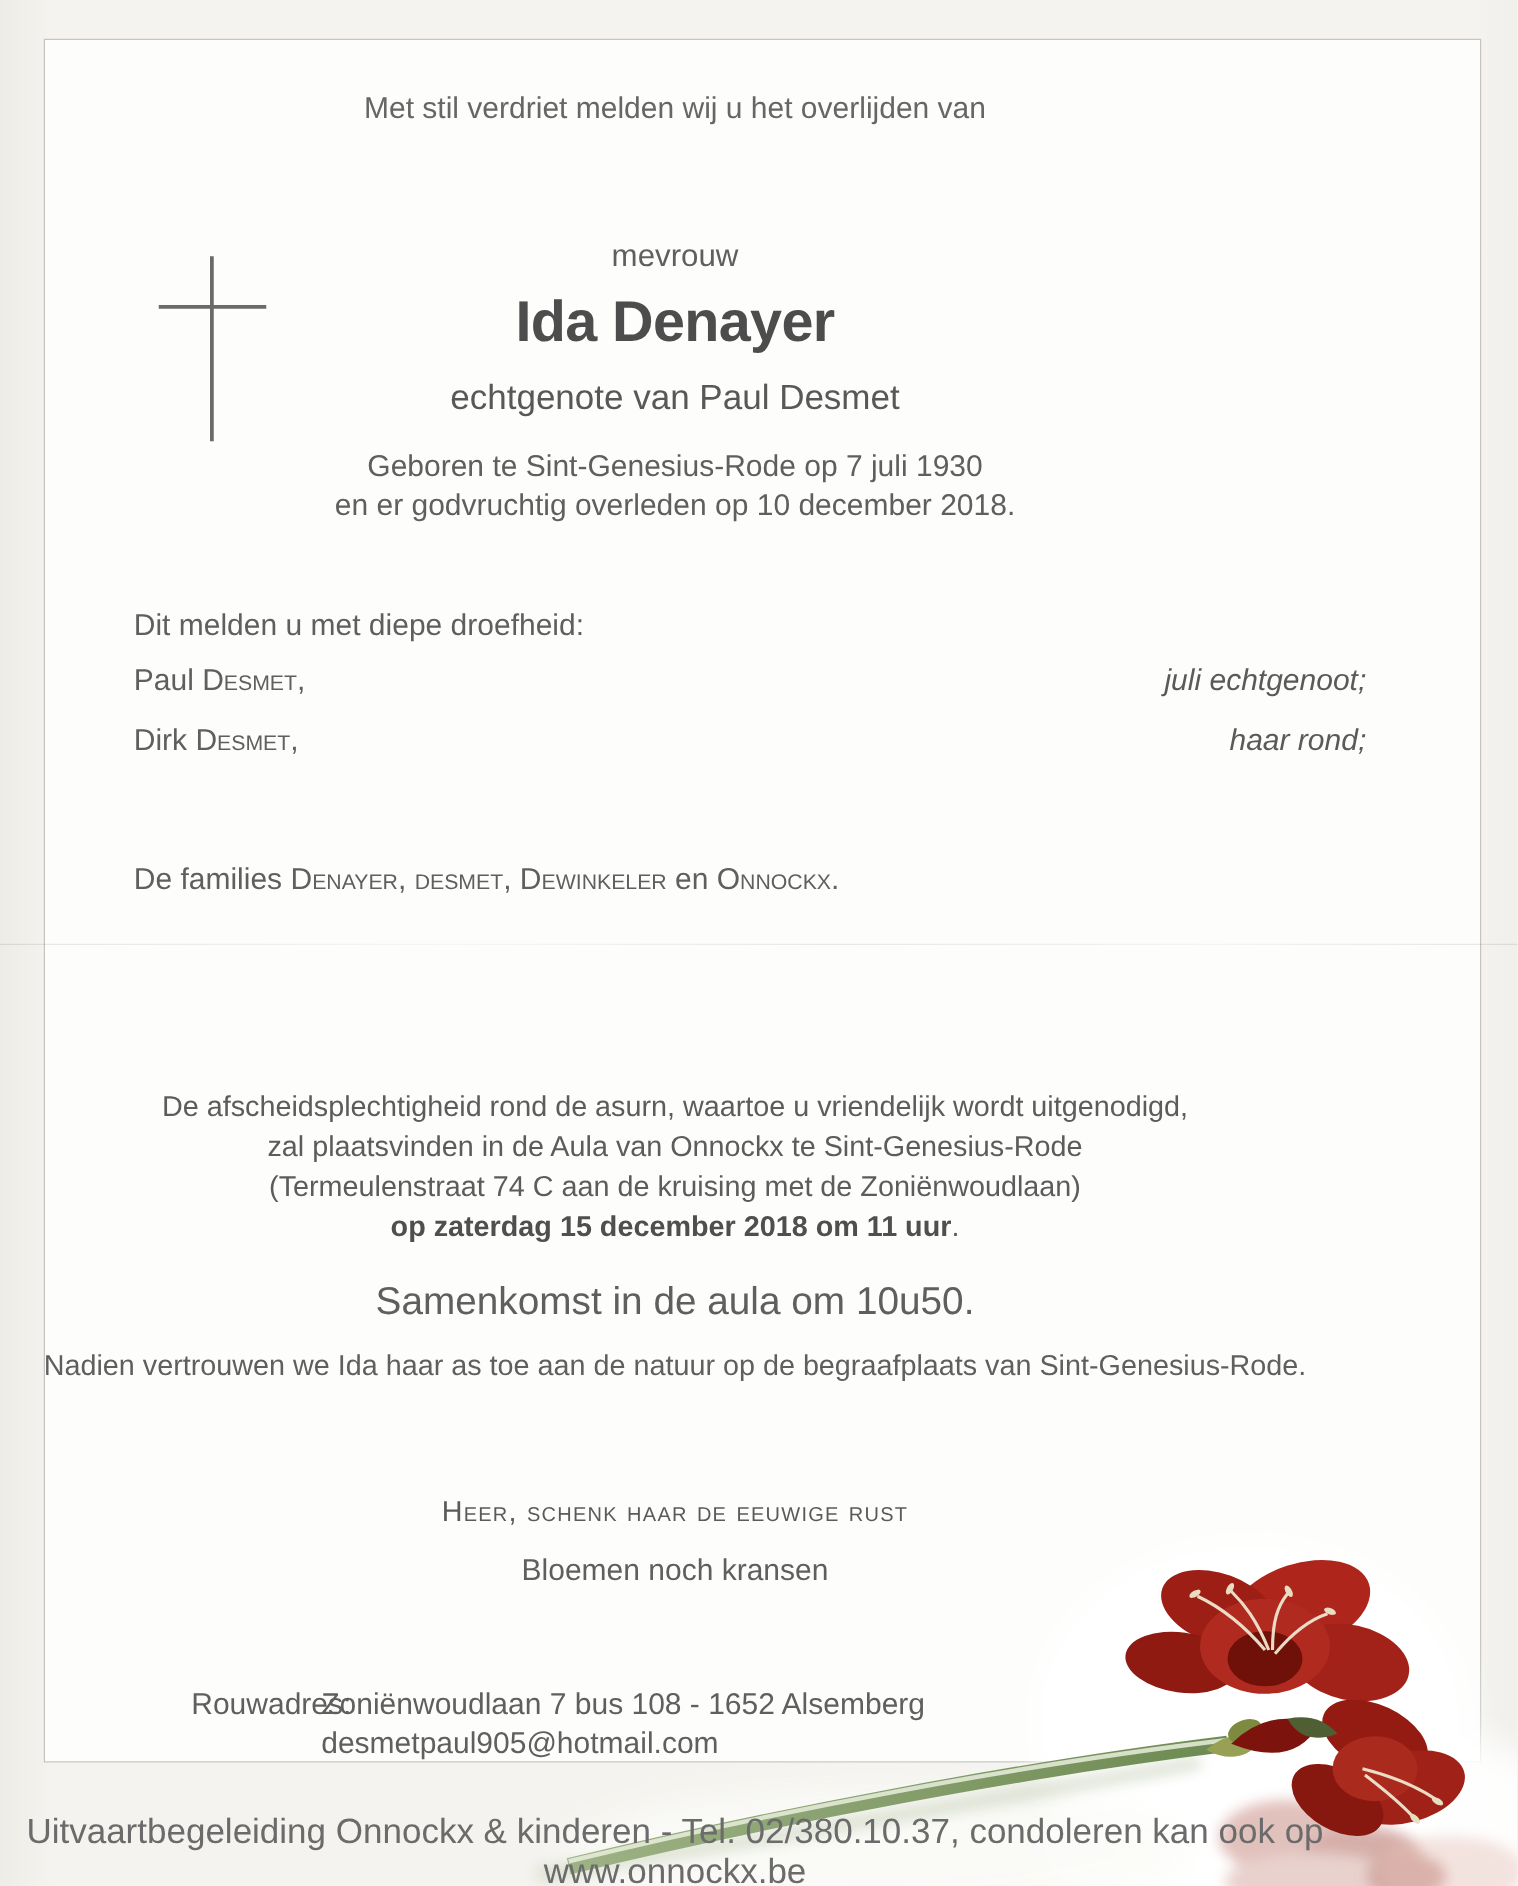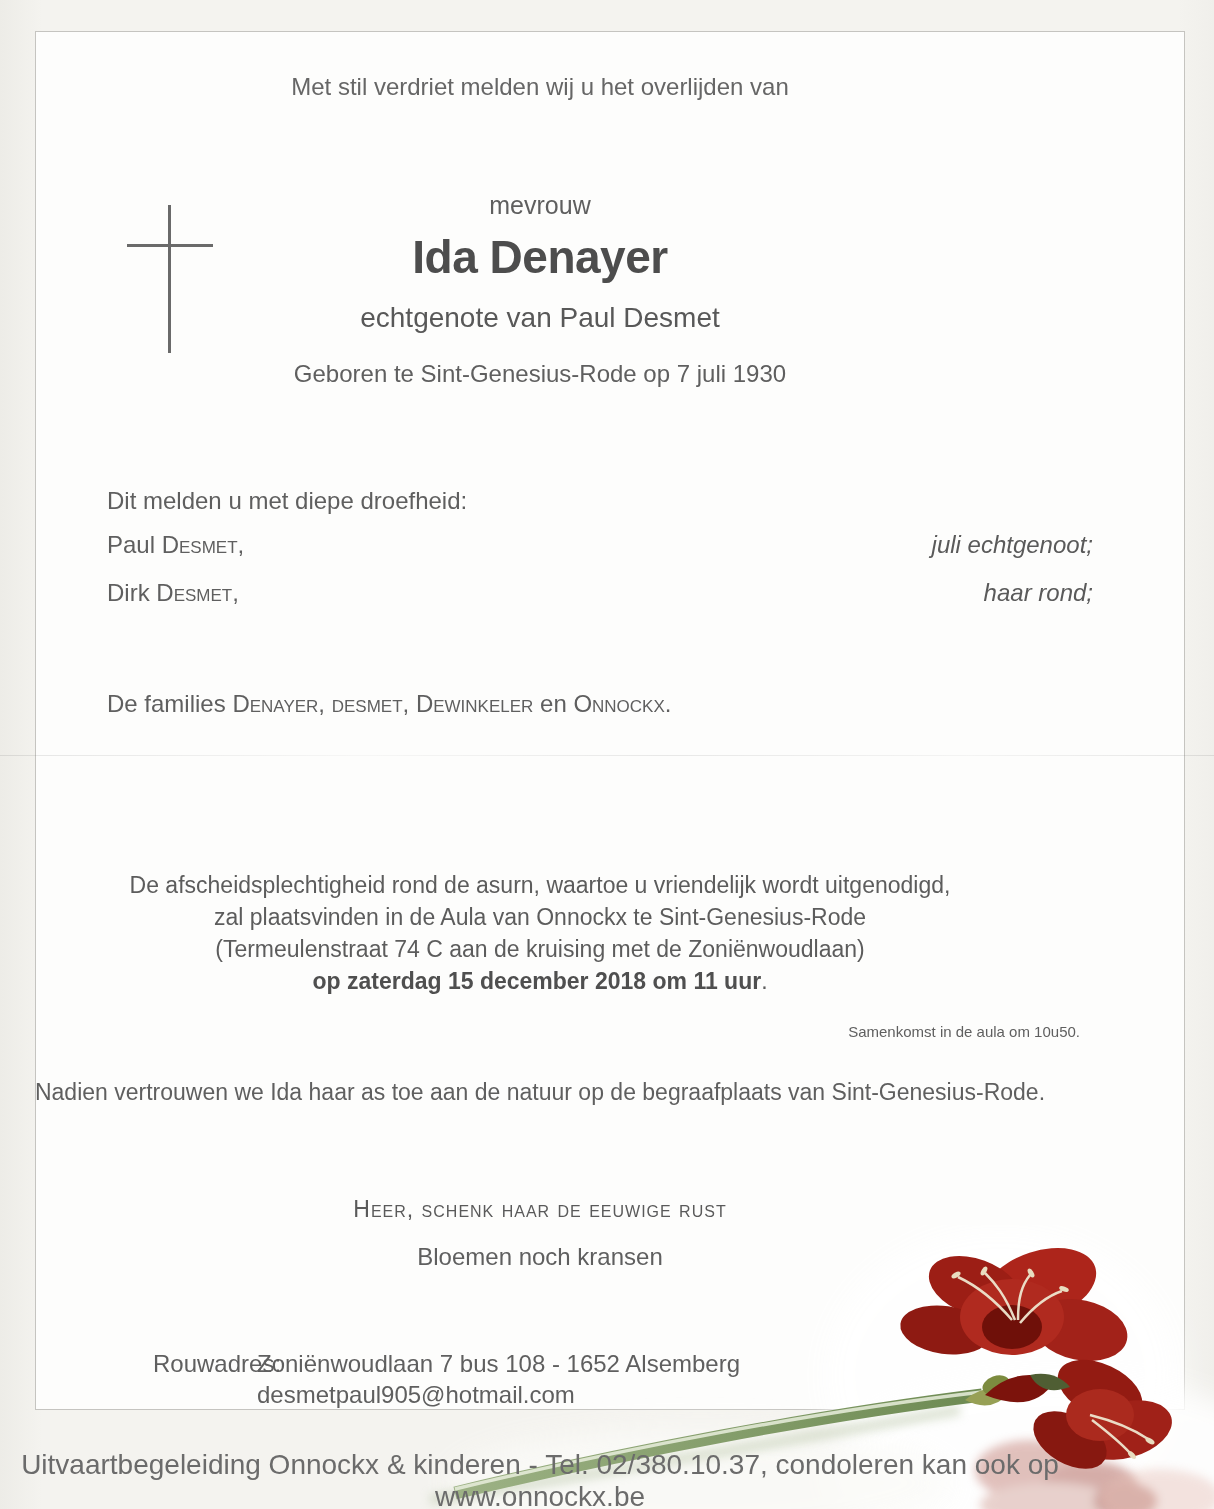--- a/index.html
+++ b/index.html
@@ -29,21 +29,21 @@
   .deceased-name{top:230px;font-size:46px;font-weight:bold;color:#4d4d4d;letter-spacing:-.5px;}
   .subtitle{top:302px;font-size:28px;color:#585858;}
   .birth{top:358px;font-size:24px;line-height:31px;}
   .announce{left:107px;top:487px;font-size:24px;}
   .rel-row{left:107px;top:0;width:986px;display:flex;justify-content:space-between;font-size:24px;}
   .rel-row .relation{font-style:italic;color:#5a5a5a;}
   .families{left:107px;top:690px;font-size:24px;}
   .sc{font-variant:small-caps;}
   .ceremony{top:869px;font-size:23px;line-height:32px;color:#5c5c5c;}
   .bold{font-weight:bold;color:#4f4f4f;}
-  .gathering{top:1023px;font-size:15px;text-align:right;}
+  .gathering{top:1023px;font-size:31px;}
   .committal{top:1079px;font-size:23px;}
   .prayer{top:1196px;font-size:23px;font-variant:small-caps;letter-spacing:1px;color:#5a5a5a;}
   .flowers{top:1243px;font-size:24px;}
   .mourning{top:1348px;left:0;width:1214px;font-size:24px;line-height:31px;}
   .mourning .label{position:absolute;left:153px;top:0;}
   .mourning .lines{position:absolute;left:257px;top:0;}
   .footer{top:1449px;font-size:28px;color:#6b6b6b;z-index:4;}
   
   .cross{position:absolute;z-index:2;}
   .cross .v{position:absolute;left:168px;top:205px;width:3px;height:148px;background:#6a6a6a;}
@@ -64,20 +64,21 @@
     <div class="v"></div>
     <div class="h"></div>
   </div>
 
   <div class="abs center salutation">mevrouw</div>
   <div class="abs center deceased-name">Ida Denayer</div>
   <div class="abs center subtitle">echtgenote van Paul Desmet</div>
 
   <div class="abs center birth">
     <div>Geboren te Sint-Genesius-Rode op 7 juli 1930</div>
+    <div>en er godvruchtig overleden op 10 december 2018.</div>
   </div>
 
   <div class="abs announce">Dit melden u met diepe droefheid:</div>
 
   <div class="abs rel-row" style="top:531px">
     <div><span>Paul </span><span class="sc">Desmet</span><span>,</span></div>
     <div class="relation">juli echtgenoot;</div>
   </div>
 
   <div class="abs rel-row" style="top:579px">

